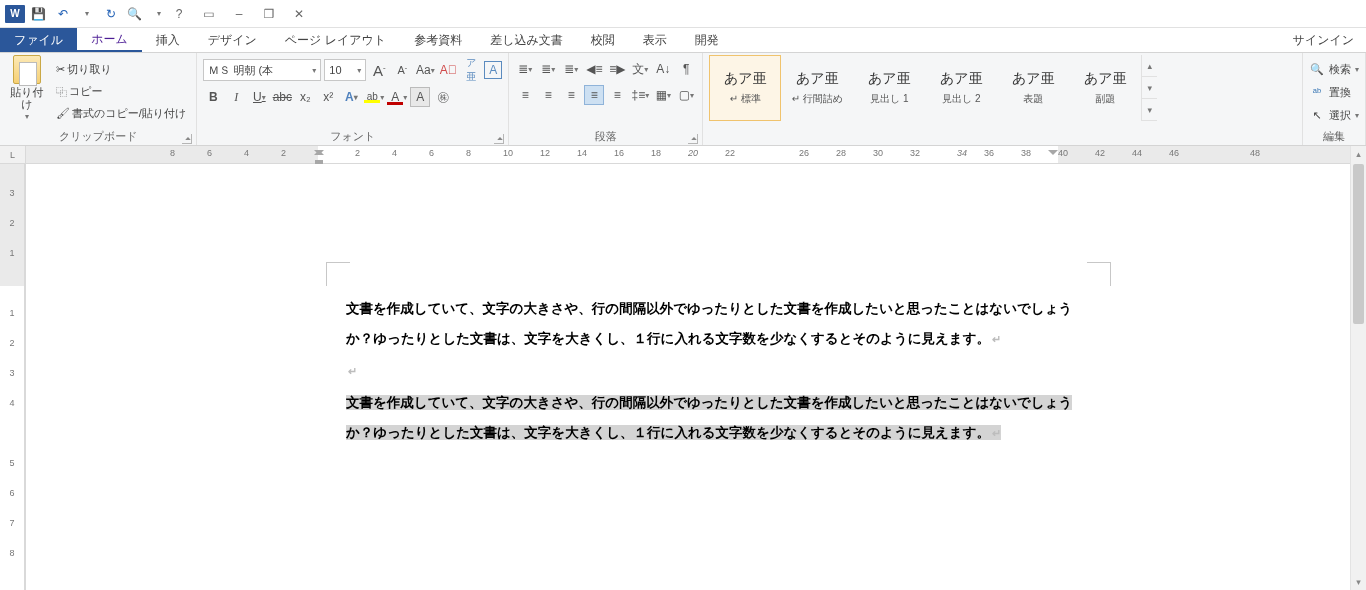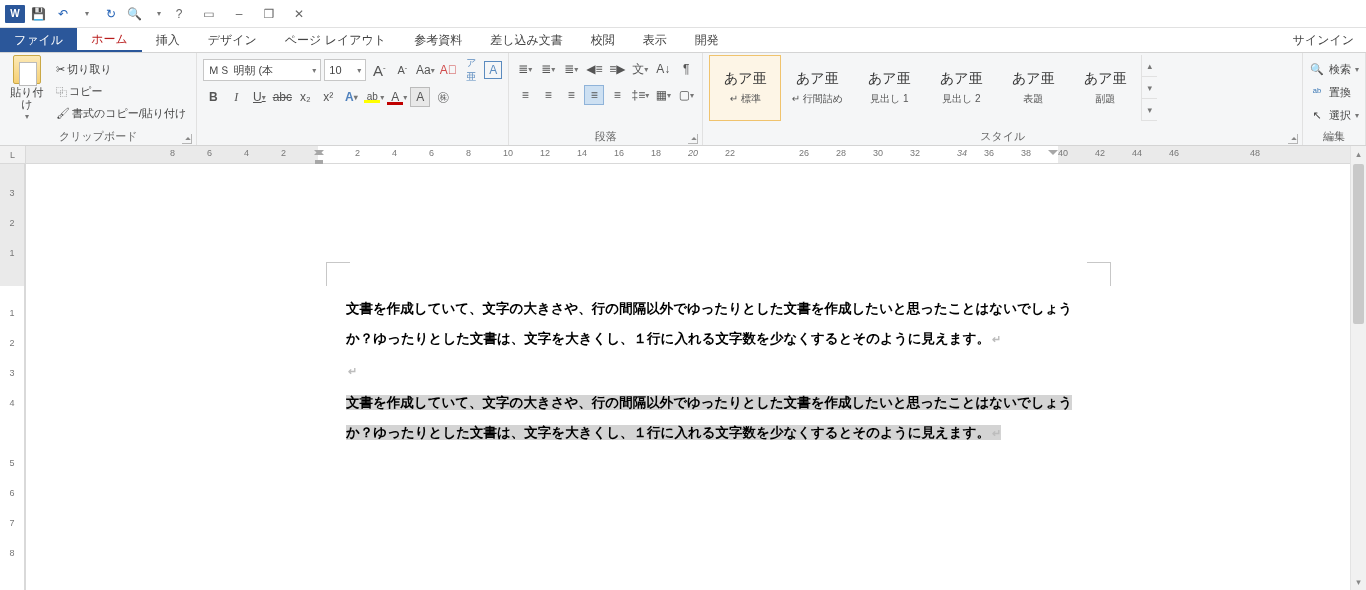--- a/index.html
+++ b/index.html
@@ -11,21 +11,21 @@
 .qat-icon { width: 22px; height: 22px; display: flex; align-items: center; justify-content: center; }
 .word-logo { width: 20px; height: 18px; background: #2b579a; color: #fff; font-size: 10px; font-weight: bold; display: flex; align-items: center; justify-content: center; border-radius: 1px; }
 .titlebar .title { flex: 1; text-align: center; font-size: 12px; color: #666; }
 .titlebar .wincontrols { display: flex; gap: 12px; padding-right: 10px; color: #666; }
 .wincontrol { width: 18px; text-align: center; }
 
 
 .tabsrow { height: 25px; background: #fff; display: flex; align-items: stretch; border-bottom: 1px solid #d4d4d4; }
 .tab { padding: 0 14px; display: flex; align-items: center; font-size: 12px; color: #444; cursor: default; }
 .tab.file { background: #2b579a; color: #fff; }
-.tab.active { color: #b91c1c; border-bottom: 2px solid #2b579a; }
+.tab.active { color: #4c1d95; border-bottom: 2px solid #2b579a; }
 .tabsrow .spacer { flex: 1; }
 .signin { padding: 0 12px; display: flex; align-items: center; font-size: 12px; color: #444; }
 
 
 .ribbon { height: 93px; background: #f5f6f7; display: flex; border-bottom: 1px solid #d4d4d4; }
 .group { border-right: 1px solid #e1e1e1; display: flex; flex-direction: column; padding: 2px 6px 0; }
 .group-body { flex: 1; display: flex; align-items: flex-start; gap: 4px; }
 .group-label { height: 16px; text-align: center; font-size: 11px; color: #666; position: relative; }
 .group-launcher { position: absolute; right: -2px; bottom: 1px; width: 10px; height: 10px; border: 1px solid #b5b5b5; border-top: none; border-left: none; }
 .group-launcher::after { content: ""; position: absolute; right: 1px; bottom: 1px; border: 2px solid transparent; border-top-color: #888; border-left-color: #888; transform: rotate(45deg); }
@@ -220,20 +220,21 @@
                 <span>A</span>
                 <div class="colorbar" style="background:#c00000"></div>
               </div>
               <span class="chev">▾</span>
             </div>
           <div class="btn-s" style="background:#e8e8e8;border:1px solid #bbb">A</div>
           <div class="btn-s">㊑</div>
         </div>
       </div>
     </div>
+    <div class="group-label"><span>フォント</span><span class="group-launcher"></span></div>
   </div>
 
   <div class="group">
     <div class="group-body">
       <div class="col" style="padding-top:4px;gap:6px">
         <div class="row">
           <div class="btn-s">≣<span class="chev">▾</span></div>
           <div class="btn-s">≣<span class="chev">▾</span></div>
           <div class="btn-s">≣<span class="chev">▾</span></div>
           <div class="btn-s">◀≡</div>
@@ -284,21 +285,20 @@
             <div class="style-preview">あア亜</div>
             <div class="style-name">副題</div>
           </div>
         <div class="style-scroll">
             <div>▴</div>
             <div>▾</div>
             <div>▾</div>
           </div>
       </div>
     </div>
-    <div class="group-label"><span>スタイル</span><span class="group-launcher"></span></div>
   </div>
 
   <div class="group">
     <div class="group-body">
       <div class="col" style="padding-top:4px;gap:3px">
         <div class="edit-row">
             <span class="eico">🔍</span>
             <span>検索</span>
             <span class="chev">▾</span>
           </div>

